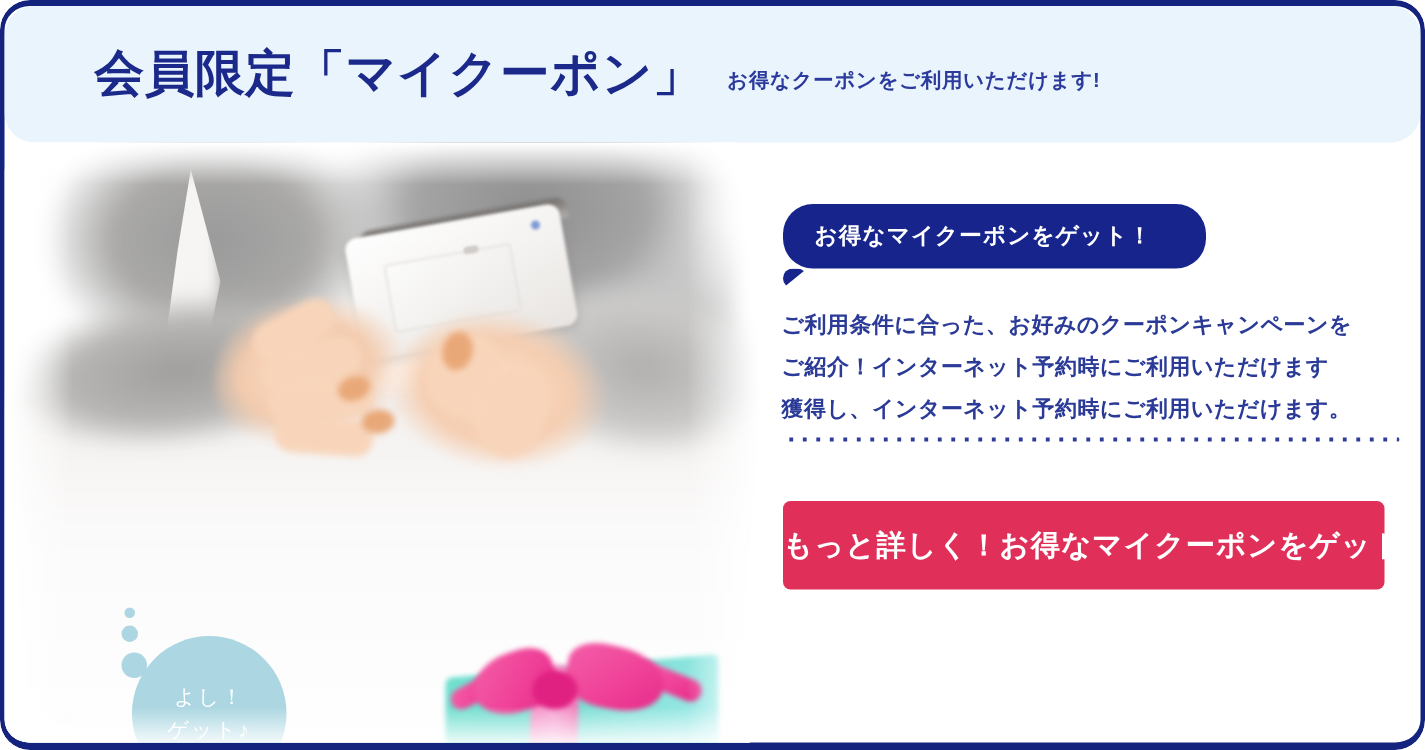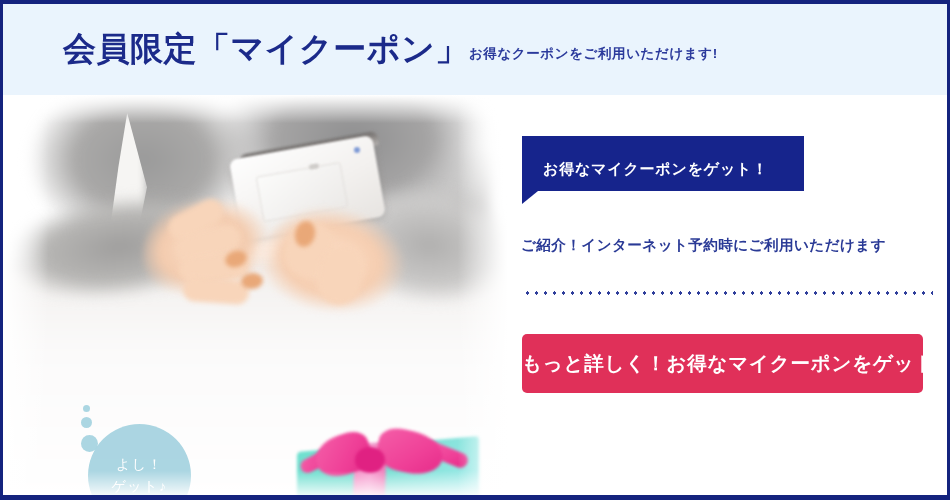--- a/index.html
+++ b/index.html
@@ -1,15 +1,15 @@
 <!DOCTYPE html>
 <html><head>
 <meta charset="utf-8">
 <style>
-  * { box-sizing: border-box; margin: 0; padding: 0; }
+  * { box-sizing: border-box; margin: 0; padding: 0; border-radius: 20px; }
 
   html, body {
     width: 950px;
     height: 500px;
     overflow: hidden;
     font-family: "Liberation Sans", "DejaVu Sans", sans-serif;
   }
 
   #banner {
     position: relative;
@@ -35,20 +35,21 @@
   }
   #page-title {
     margin-left: 60px;
     font-size: 33px;
     font-weight: bold;
     color: #1b2a8a;
     letter-spacing: 0.5px;
     white-space: nowrap;
   }
   #header-subtitle {
+    margin-left: 16px;
     margin-top: 8px;
     font-size: 13.5px;
     font-weight: bold;
     color: #2b3a9c;
     letter-spacing: 0.6px;
     white-space: nowrap;
   }
 
   
   #photo {
@@ -277,21 +278,21 @@
 
   #badge-wrap { position: absolute; left: 3px; top: 41px; }
   #badge {
     position: relative;
     display: inline-block;
     background: #16248c;
     color: #ffffff;
     font-size: 15px;
     font-weight: bold;
     letter-spacing: .8px;
-    padding: 24px 36px 12px 21px;
+    padding: 12px 36px 12px 21px;
     white-space: nowrap;
   }
   #badge-tail {
     position: absolute;
     left: 0px; bottom: -13px;
     width: 0; height: 0;
     border-left: 16px solid #16248c;
     border-bottom: 13px solid transparent;
   }
 
@@ -388,22 +389,23 @@
   </div>
 
   <div id="content">
 
     <div id="badge-wrap">
       <div id="badge">お得なマイクーポンをゲット！</div>
       <div id="badge-tail"></div>
     </div>
 
     <p id="body-text">
-      <br>
+      <span>ご利用条件に合った、お好みのクーポンキャンペーンを</span><br>
       <span>ご紹介！インターネット予約時にご利用いただけます</span><br>
+      <span>獲得し、インターネット予約時にご利用いただけます。</span>
     </p>
 
     <div id="dotted-divider"></div>
 
     <button id="cta-button">もっと詳しく！お得なマイクーポンをゲット</button>
   </div>
 
 </div>
 
 </body></html>

